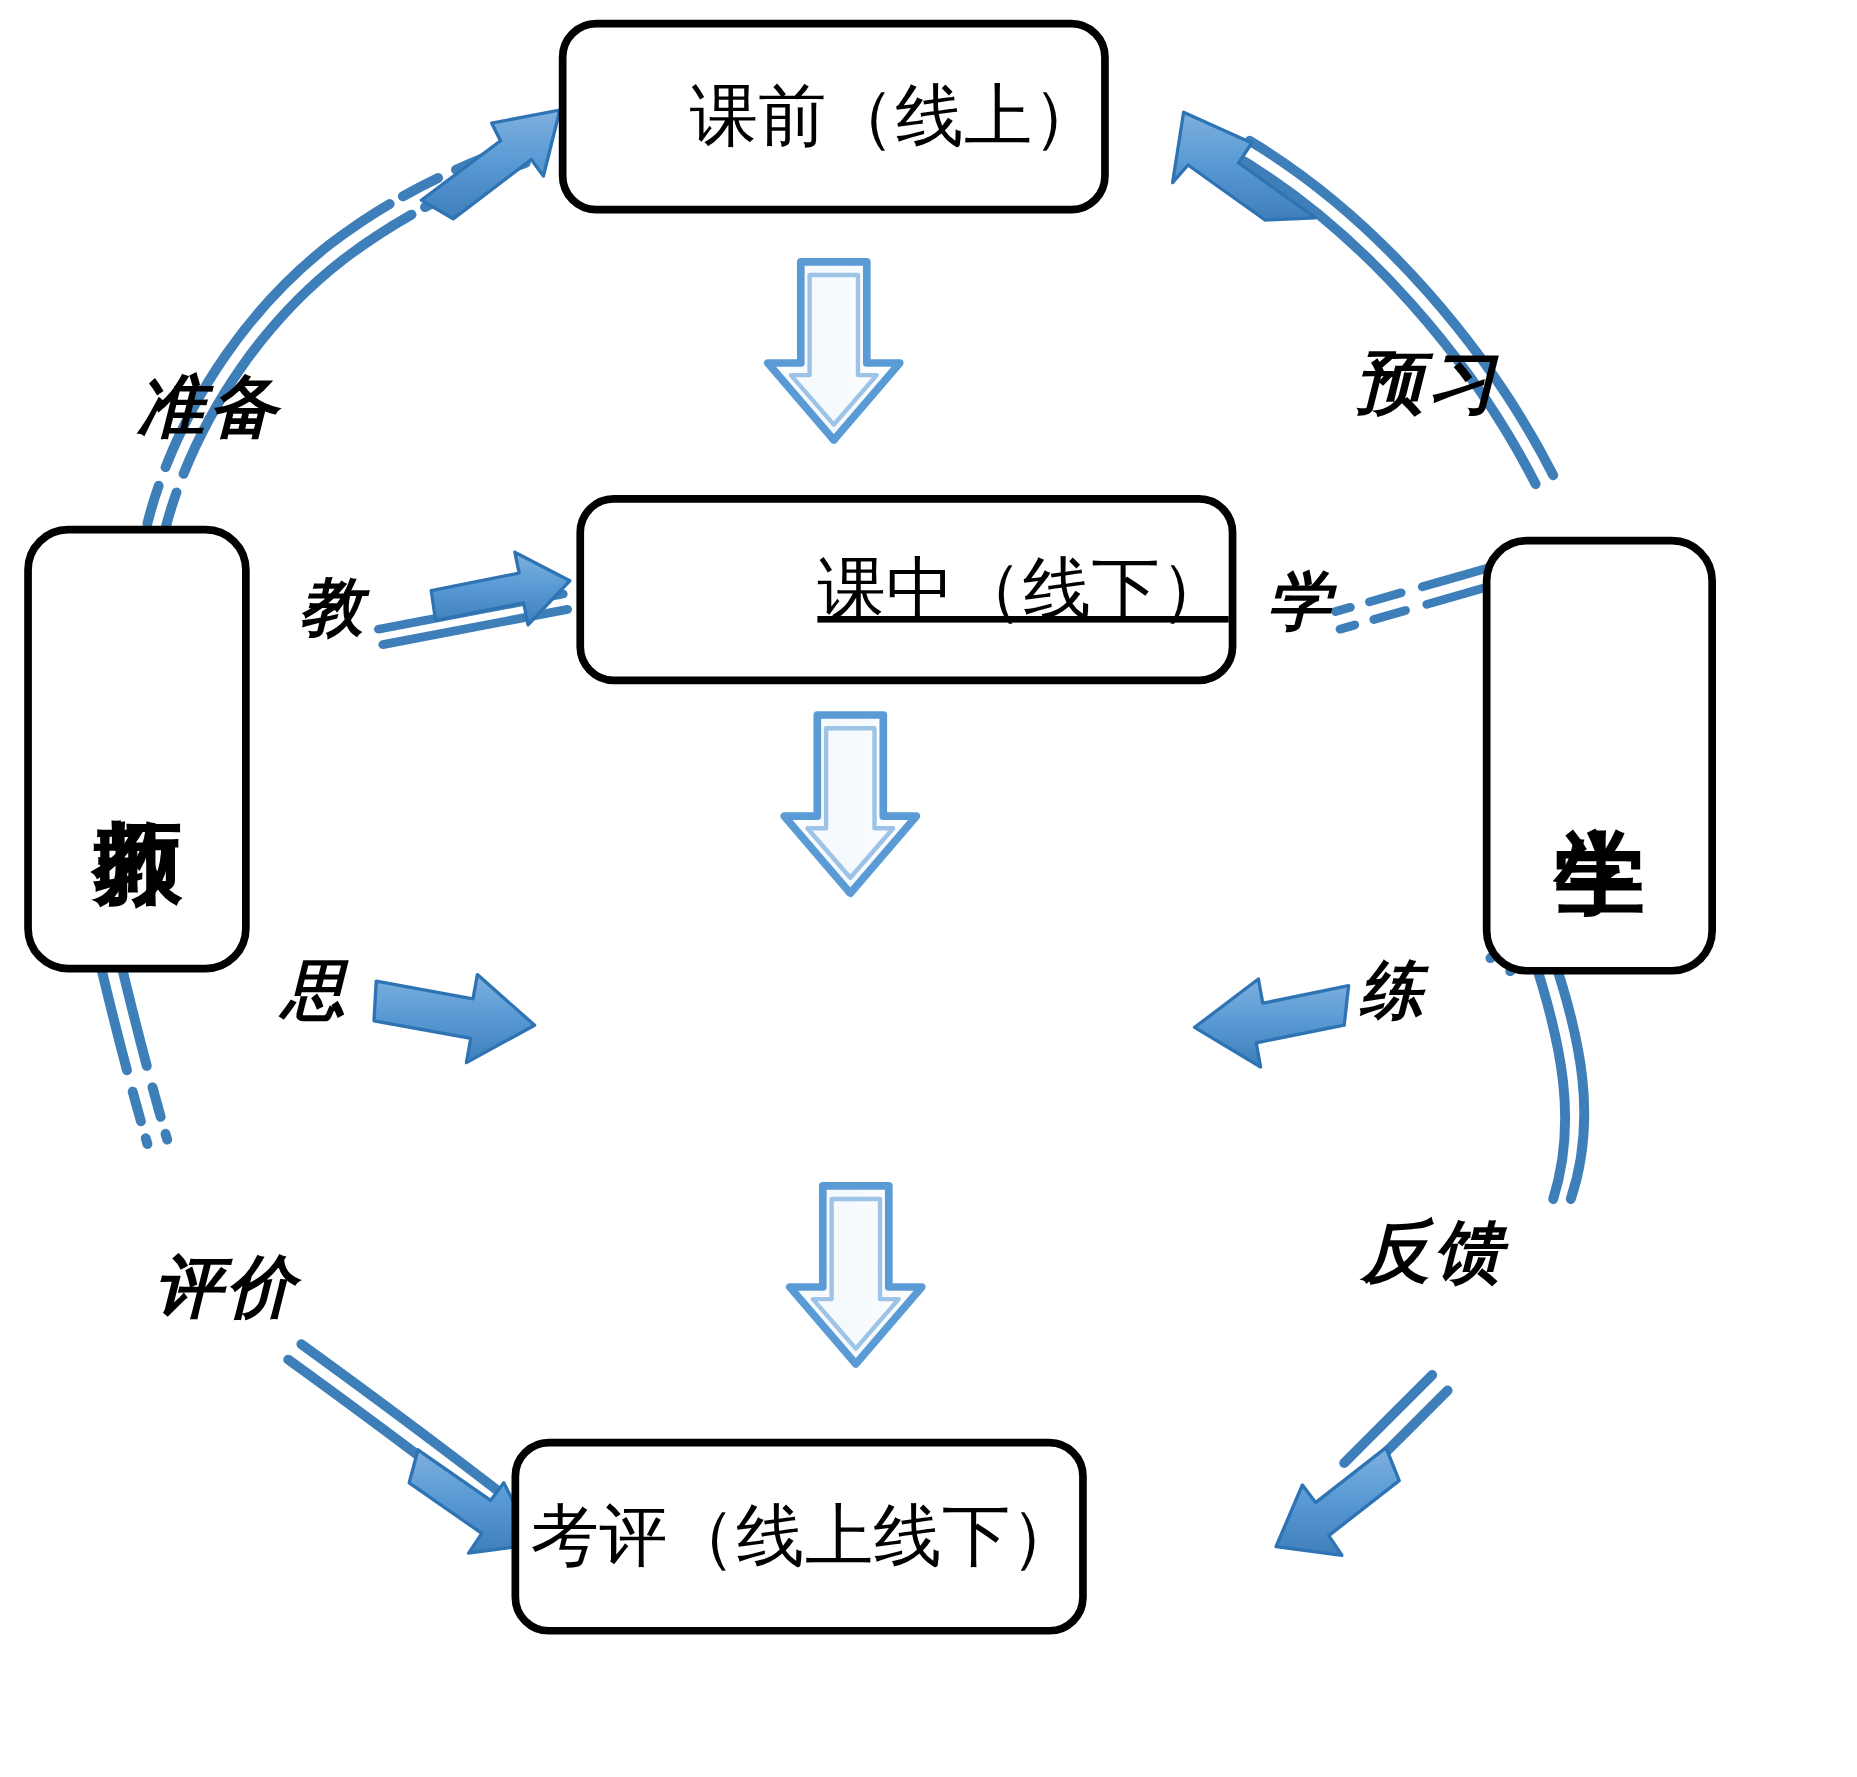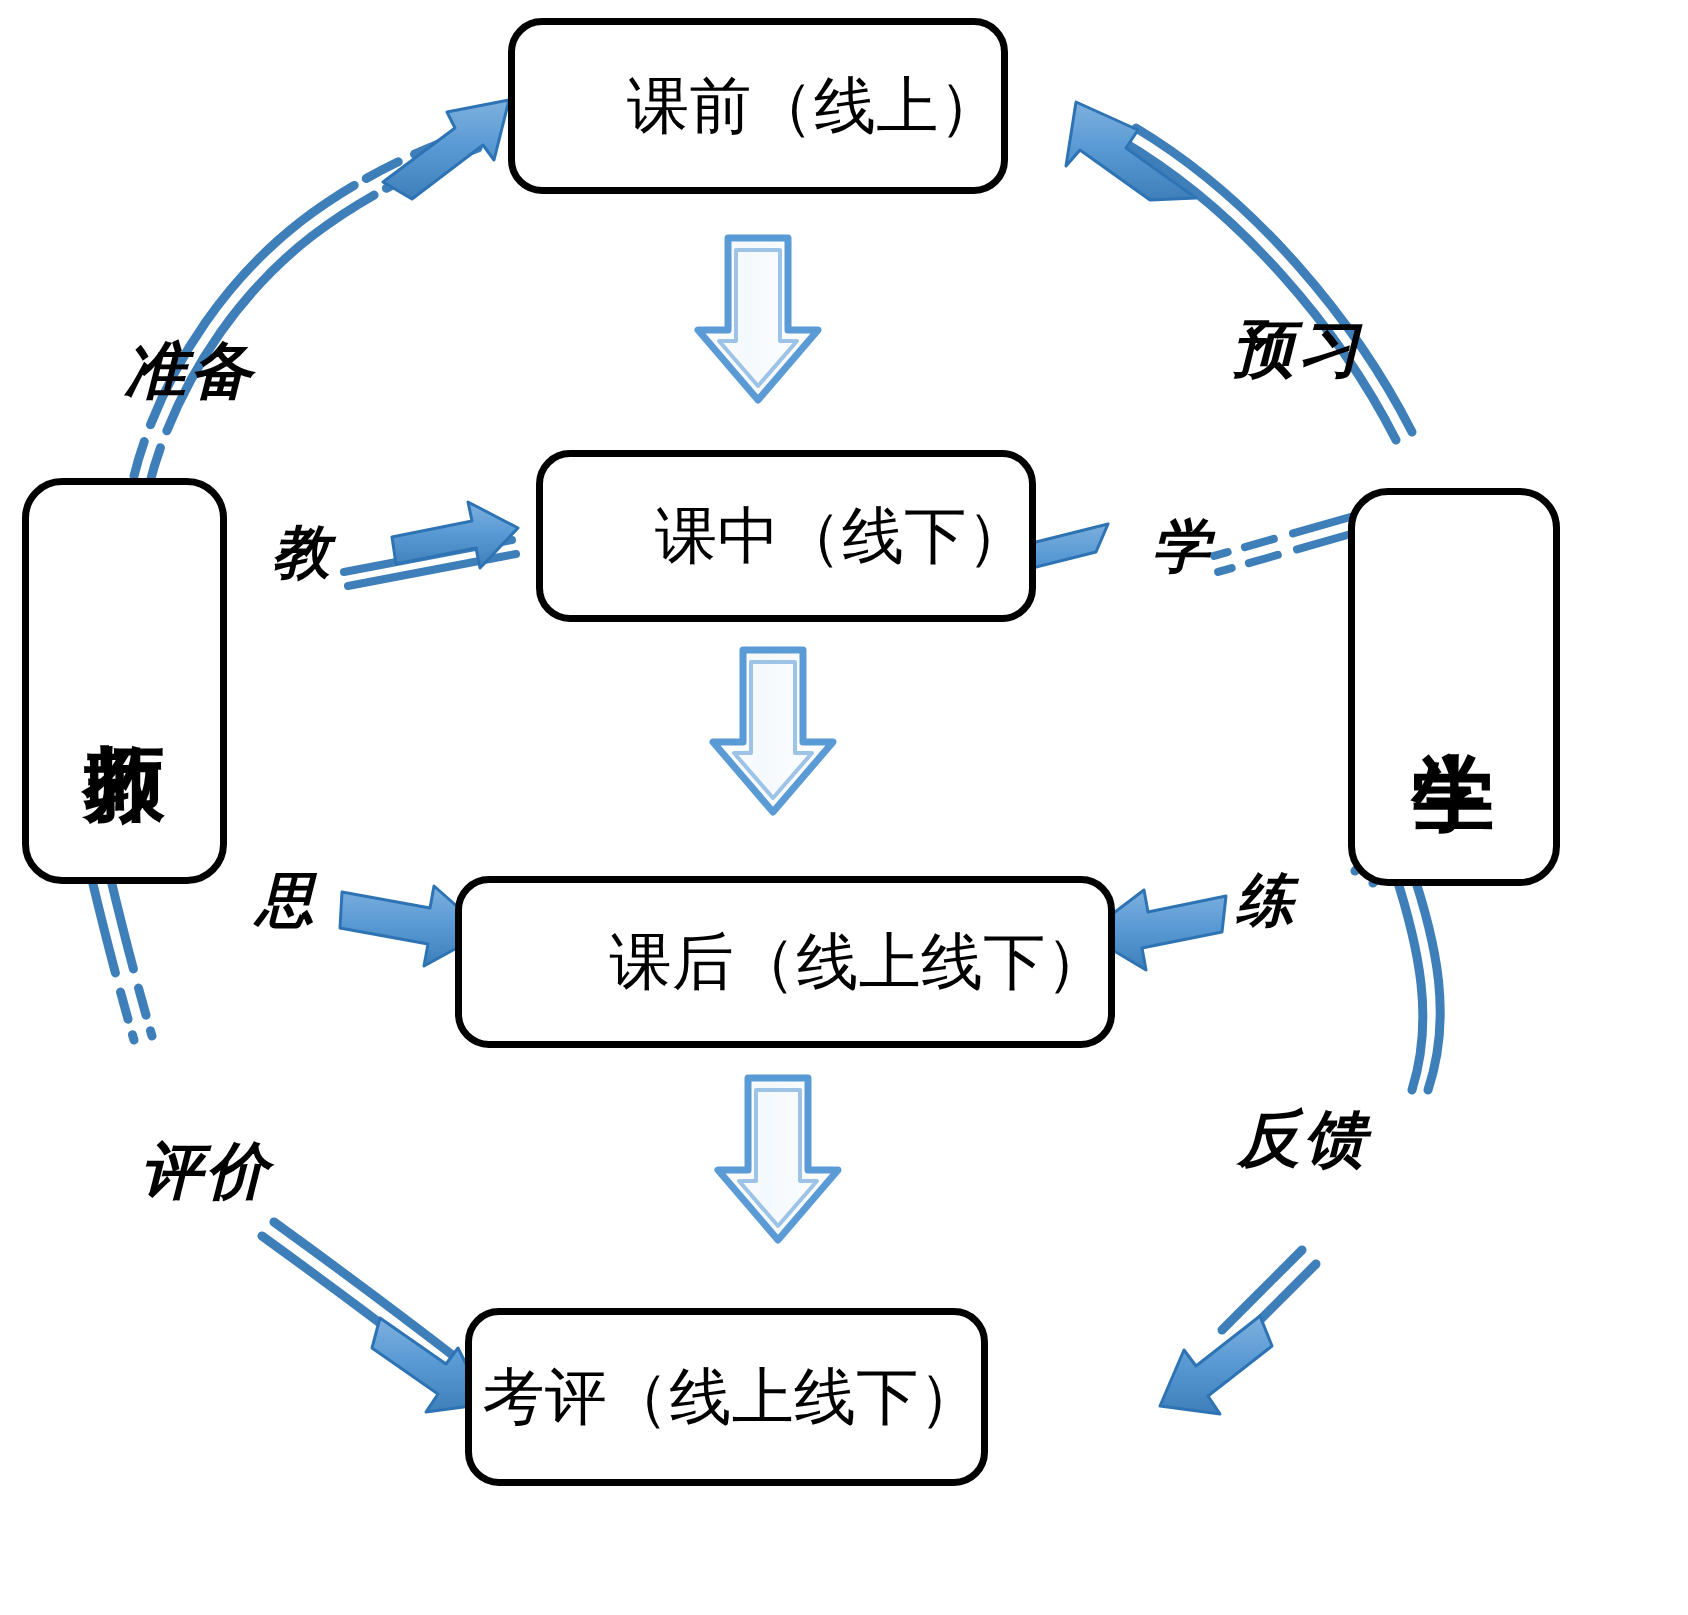--- a/index.html
+++ b/index.html
@@ -42,21 +42,21 @@
     white-space: nowrap;
   }
   .stage-label {
     font-family: "Liberation Serif", serif;
     font-size: 62px;
     line-height: 1;
     color: #000;
   }
 
   #box-pre   { left: 508px; top: 18px;   width: 500px; height: 176px; }
-  #box-mid   { left: 536px; top: 450px;  width: 500px; height: 172px; }
+  #box-mid   { left: 524px; top: 450px;  width: 600px; height: 172px; text-decoration: underline; }
   #box-post  { left: 455px; top: 876px;  width: 660px; height: 172px; }
   #box-eval  { left: 465px; top: 1308px; width: 523px; height: 178px; }
 
   
   .actor-box {
     position: absolute;
     box-sizing: border-box;
     border: 7px solid #000000;
     border-radius: 40px;
     background: #ffffff;
@@ -201,23 +201,20 @@
   </svg>
 
   <div class="stage-box" id="box-pre">
     <span class="stage-label">课前（线上）</span>
   </div>
 
   <div class="stage-box" id="box-mid">
     <span class="stage-label">课中（线下）</span>
   </div>
 
-  <div class="stage-box" id="box-post">
-    <span class="stage-label">课后（线上线下）</span>
-  </div>
 
   <div class="stage-box" id="box-eval">
     <span class="stage-label">考评（线上线下）</span>
   </div>
 
   <div class="actor-box" id="box-teacher">
     <span class="actor-label">教师</span>
   </div>
 
   <div class="actor-box" id="box-student">

